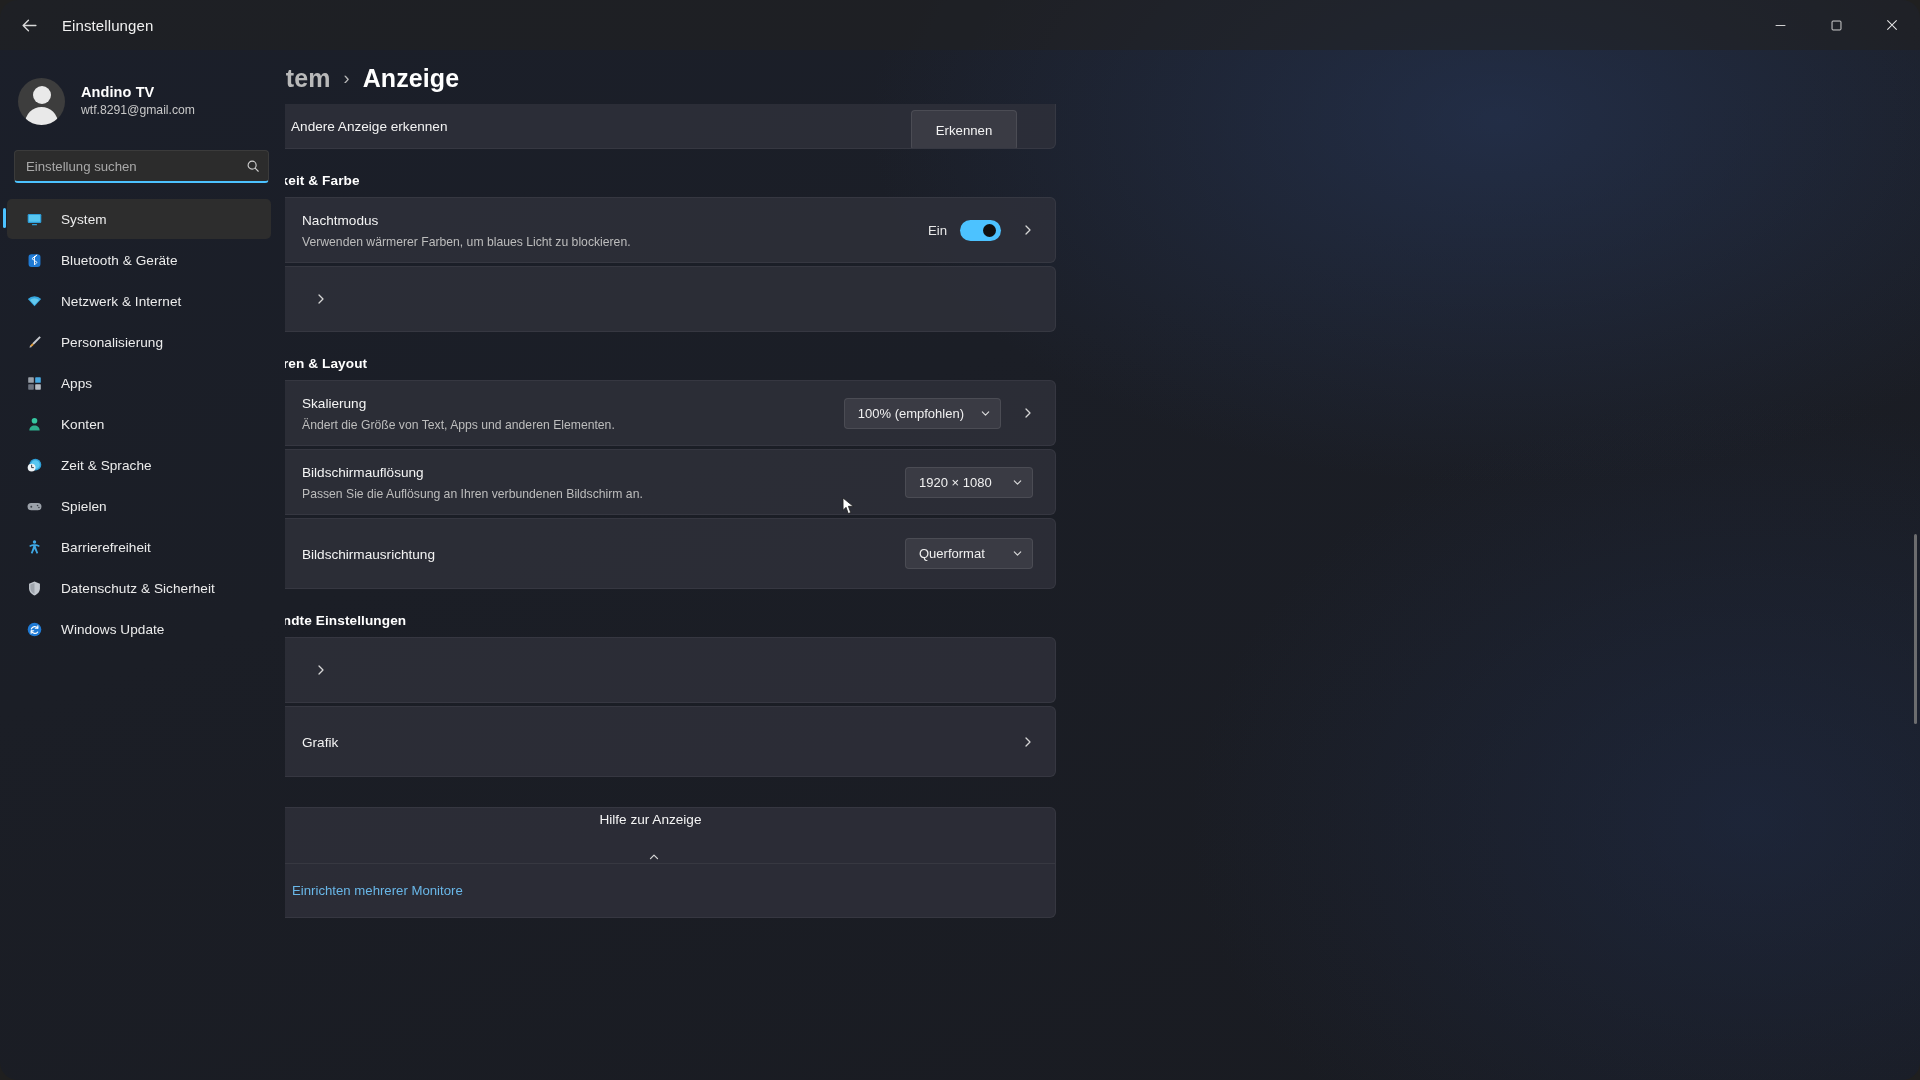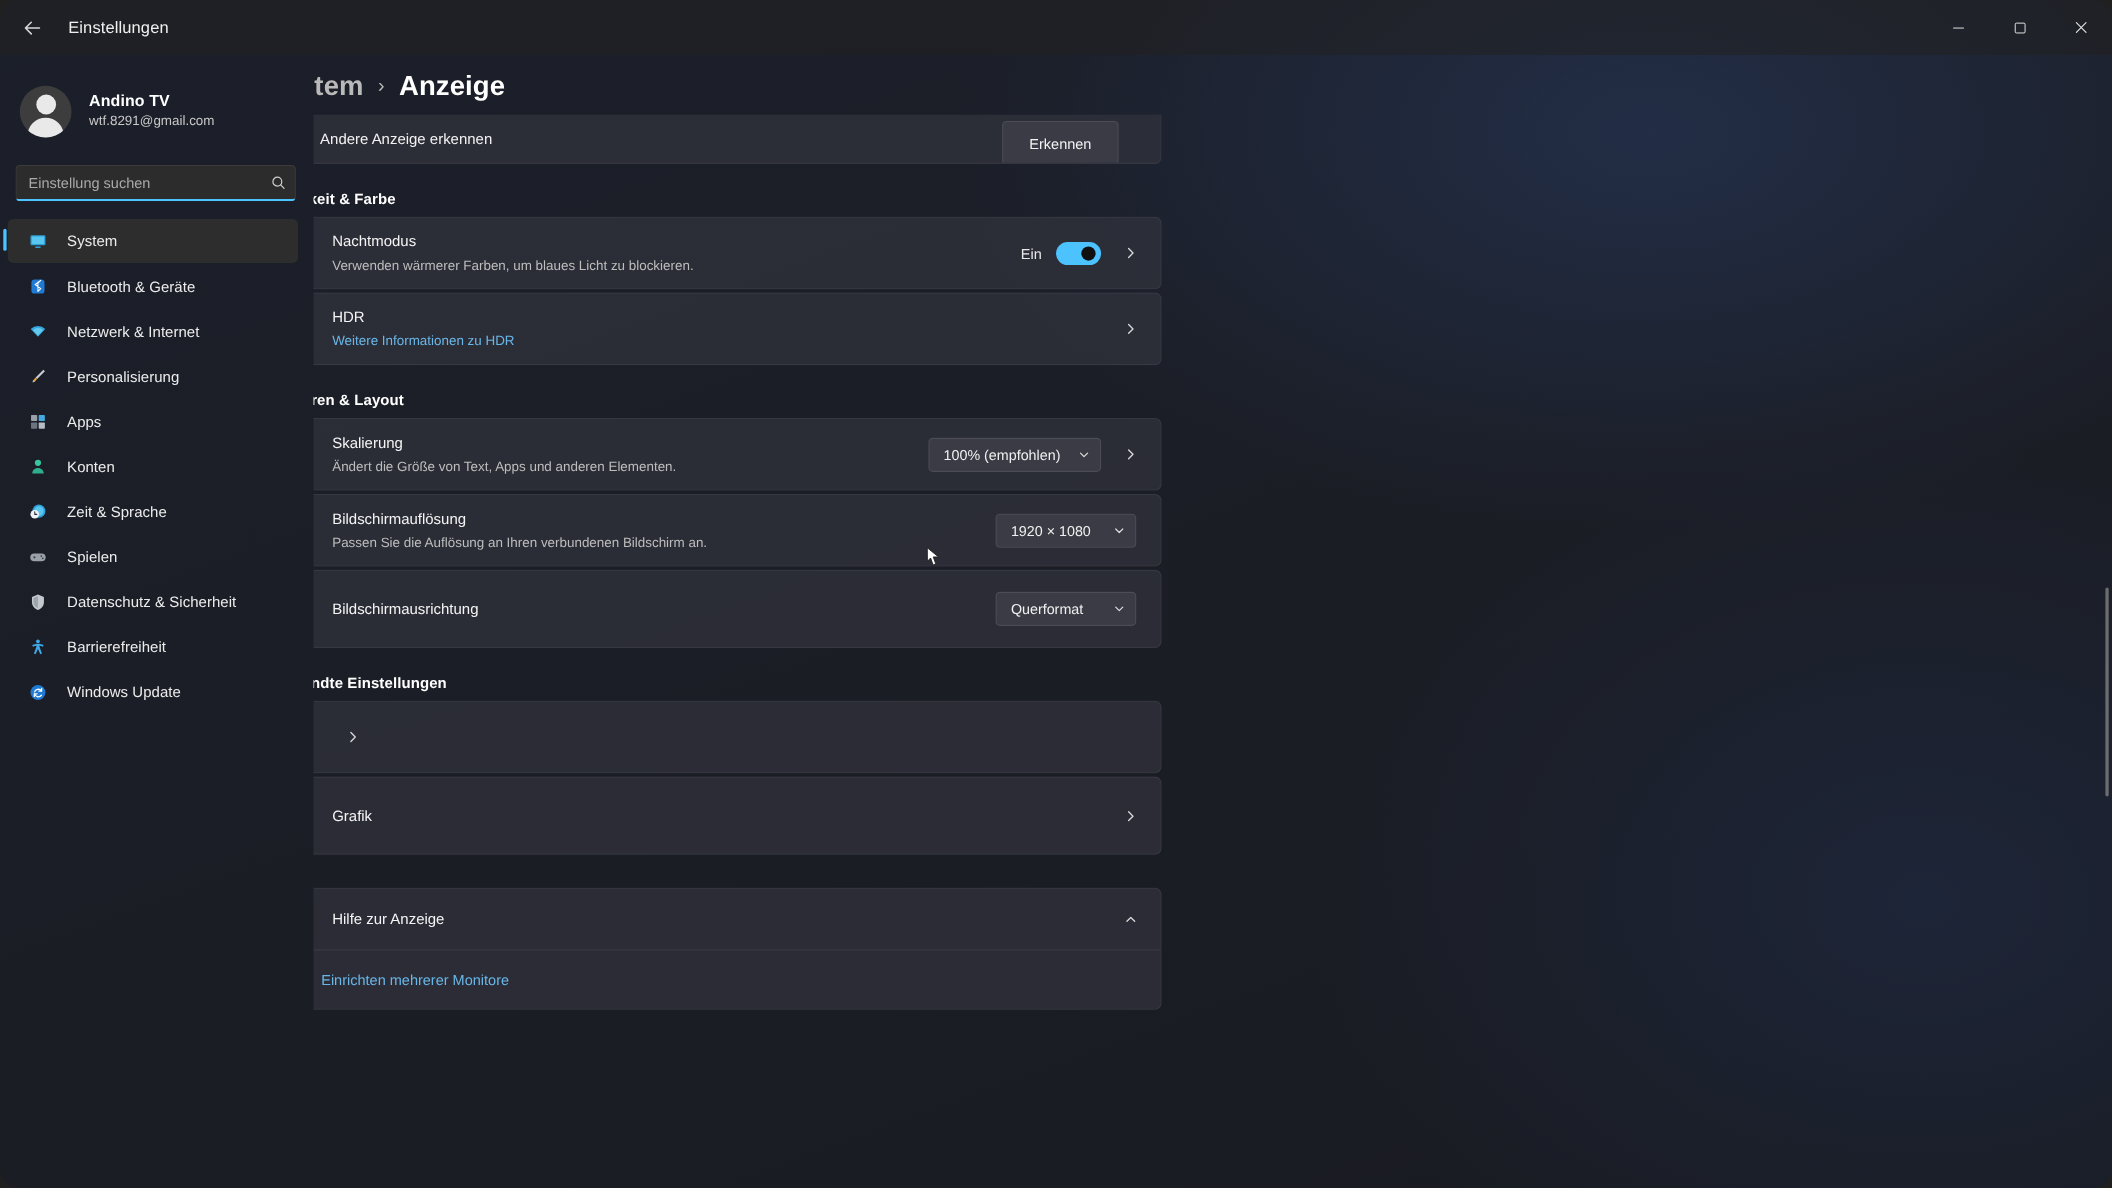--- a/index.html
+++ b/index.html
@@ -178,21 +178,21 @@
   .dropdown {
     height:31px; min-width:128px; padding:0 9px 0 13px;
     background:#3a3b44; border:1px solid rgba(255,255,255,0.09);
     border-radius:4px; display:flex; align-items:center; justify-content:space-between;
     font-size:13px; color:#f0f0f0; margin-right:8px; flex:none;
   }
   .dropdown .dval { white-space:nowrap; }
   .dropdown .dcar { margin-left:16px; display:flex; align-items:center; color:#dcdcdc;}
   .dropdown .dcar svg { width:11px; height:11px; }
 
-  .help-head { height:55px; }
+  .help-head { height:55px;flex-direction:column; }
   .help-body {
     border-top:1px solid rgba(255,255,255,0.06);
     height:54px; display:flex; align-items:center; padding-left:50px;
   }
   .help-link { font-size:13.2px; color:#69b7e8; }
 
   .cursor {
     position:absolute; left:557px; top:447px; width:13px; height:19px;
     pointer-events:none;
   }
@@ -342,35 +342,35 @@
               <circle cx="13.6" cy="8.9" r=".95" fill="#3c4149"></circle>
               <circle cx="15.2" cy="11.2" r=".95" fill="#3c4149"></circle>
             </svg>
         </span>
         <span class="navlabel">Spielen</span>
       </div>
 
       <div class="navitem">
         <span class="navicon">
           <svg viewBox="0 0 20 20">
+              <circle cx="10" cy="3.6" r="2" fill="#3fa9e6"></circle>
+              <path d="M10 6.2c2 0 4.2.7 6 1.3l-.6 1.8c-1.4-.5-2.8-.9-4-1l1 3.2 1.9 5.1-1.8.7-2.5-5.6-2.5 5.6-1.8-.7L7.6 11.5l1-3.2c-1.2.1-2.6.5-4 1L4 7.5c1.8-.6 4-1.3 6-1.3z" fill="#3fa9e6"></path>
+            </svg>
+        </span>
+        <span class="navlabel">Barrierefreiheit</span>
+      </div>
+
+      <div class="navitem">
+        <span class="navicon">
+          <svg viewBox="0 0 20 20">
               <path d="M10 1.8l6.4 2.5v5.4c0 4.1-2.8 7.2-6.4 8.5-3.6-1.3-6.4-4.4-6.4-8.5V4.3z" fill="#c3c8cf"></path>
               <path d="M10 3.4v13.1c-2.8-1.2-4.9-3.7-4.9-7V5.4z" fill="#9fa5ad"></path>
             </svg>
         </span>
         <span class="navlabel">Datenschutz &amp; Sicherheit</span>
-      </div>
-
-      <div class="navitem">
-        <span class="navicon">
-          <svg viewBox="0 0 20 20">
-              <circle cx="10" cy="3.6" r="2" fill="#3fa9e6"></circle>
-              <path d="M10 6.2c2 0 4.2.7 6 1.3l-.6 1.8c-1.4-.5-2.8-.9-4-1l1 3.2 1.9 5.1-1.8.7-2.5-5.6-2.5 5.6-1.8-.7L7.6 11.5l1-3.2c-1.2.1-2.6.5-4 1L4 7.5c1.8-.6 4-1.3 6-1.3z" fill="#3fa9e6"></path>
-            </svg>
-        </span>
-        <span class="navlabel">Barrierefreiheit</span>
       </div>
 
       <div class="navitem">
         <span class="navicon">
           <svg viewBox="0 0 20 20">
               <circle cx="10" cy="10" r="8" fill="#1f7ad4"></circle>
               <path d="M13.6 8.2A4.2 4.2 0 0 0 6.3 9.4M6.4 11.8a4.2 4.2 0 0 0 7.3 1.2" fill="none" stroke="#ffffff" stroke-width="1.4" stroke-linecap="round"></path>
               <path d="M13.9 5.6v2.9h-2.9M6.1 14.4v-2.9h2.9" fill="none" stroke="#ffffff" stroke-width="1.4" stroke-linecap="round" stroke-linejoin="round"></path>
             </svg>
         </span>
@@ -416,24 +416,20 @@
                 <path d="M4 2l4 4-4 4" stroke-linecap="round" stroke-linejoin="round"></path>
               </svg>
             </span>
           </div>
         </div>
 
         <div class="card">
           <div class="row tall">
             <span class="rowicon">
               
-            </span>
-            <span class="rowtext">
-              <span class="rowtitle">HDR</span><br>
-              <span class="rowsub link">Weitere Informationen zu HDR</span>
             </span>
             <span class="chev">
               <svg viewBox="0 0 12 12" fill="none" stroke="currentColor" stroke-width="1.25">
                 <path d="M4 2l4 4-4 4" stroke-linecap="round" stroke-linejoin="round"></path>
               </svg>
             </span>
           </div>
         </div>
 
         <div class="section-title">Skalieren &amp; Layout</div>

